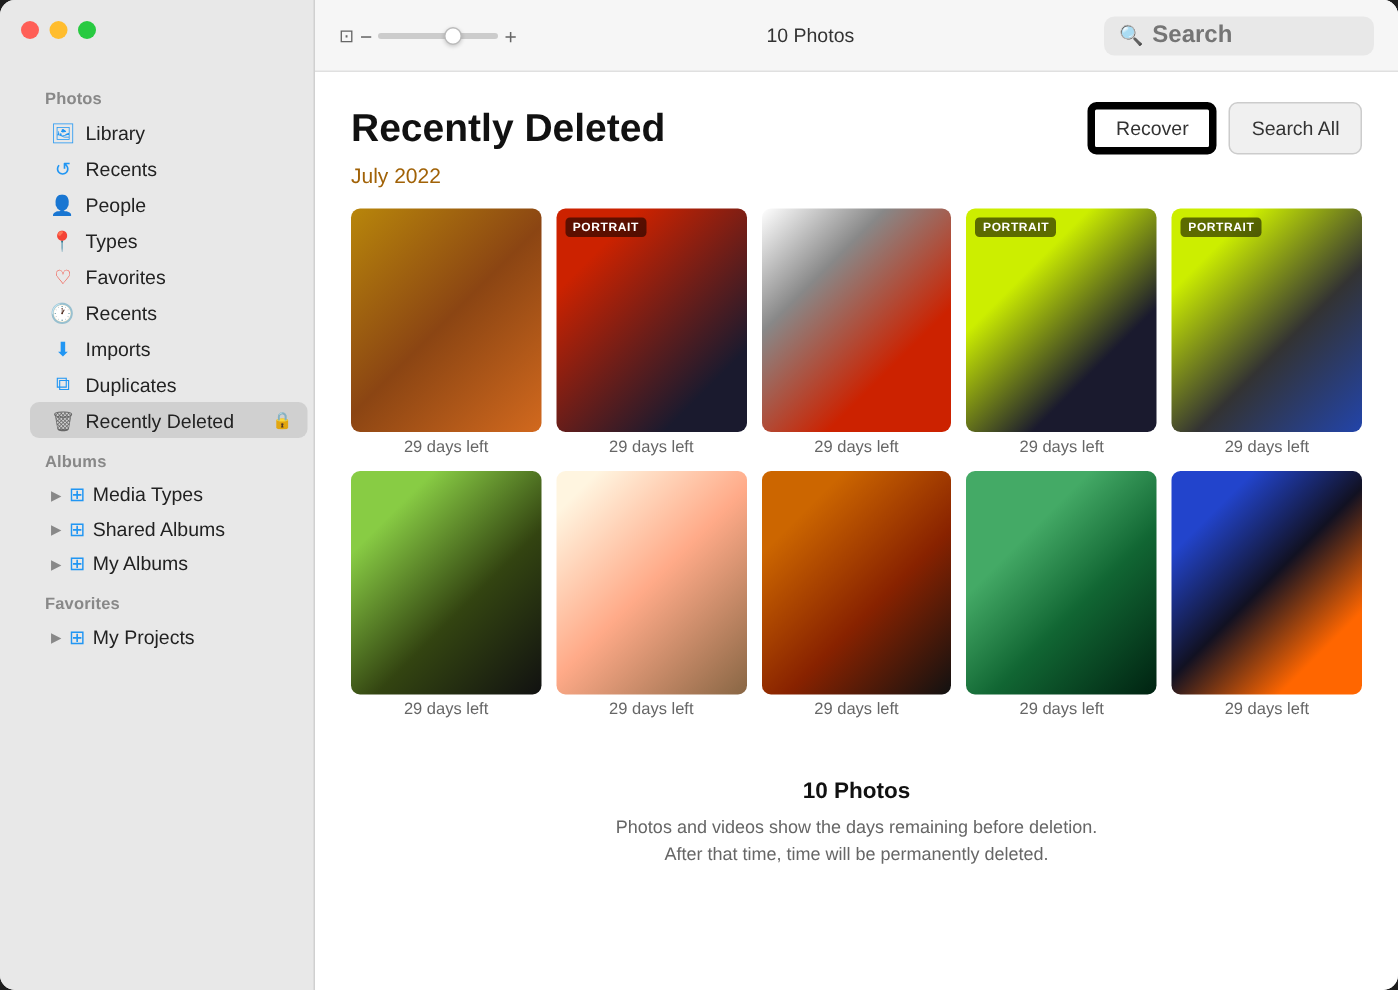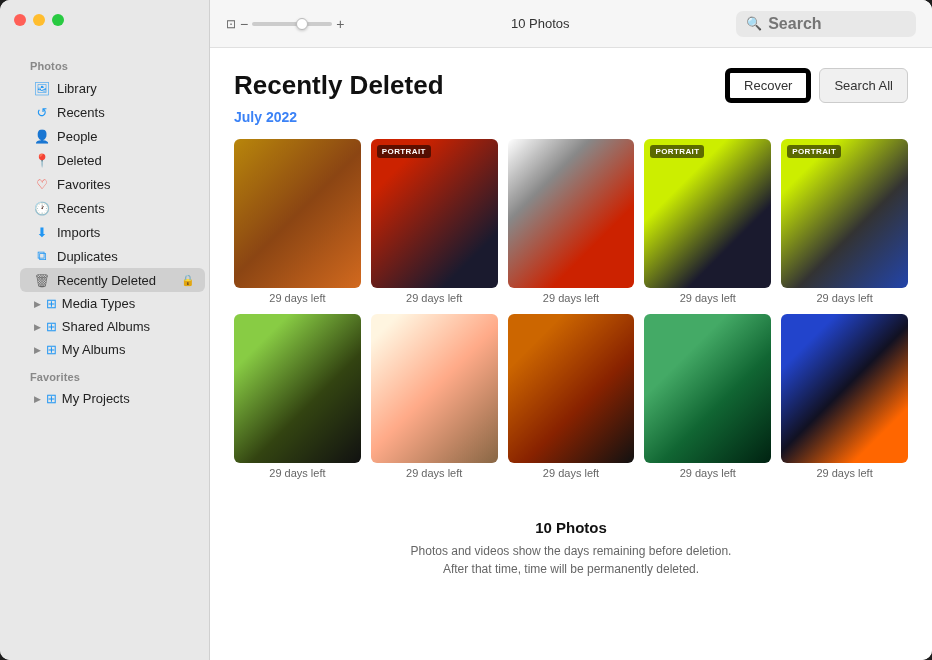--- a/index.html
+++ b/index.html
@@ -220,22 +220,22 @@
       cursor: pointer;
       border: 1px solid #ccc;
       background: #f0f0f0;
       color: #333;
     }
     .btn-recover { background: transparent; border: 5px solid #000000; }
     .btn-delete-all { background: #f0f0f0; border: 1px solid #ccc; font-weight: 500; }
 
     .section-date {
       font-size: 14px;
-      font-weight: 700;
-      color: #3b82f6;
+      font-weight: 400;
+      color: #a16207;
       margin-bottom: 14px;
     }
 
     .photo-grid {
       display: grid;
       grid-template-columns: repeat(5, 1fr);
       gap: 10px;
       margin-bottom: 20px;
     }
 
@@ -329,21 +329,21 @@
     <div class="sidebar-item">
       <span class="icon icon-blue">↺</span>
       <span>Recents</span>
     </div>
     <div class="sidebar-item">
       <span class="icon icon-blue">👤</span>
       <span>People</span>
     </div>
     <div class="sidebar-item">
       <span class="icon icon-blue">📍</span>
-      <span>Deleted</span>
+      <span>Types</span>
     </div>
     <div class="sidebar-item">
       <span class="icon icon-red">♡</span>
       <span>Favorites</span>
     </div>
     <div class="sidebar-item">
       <span class="icon icon-blue">🕐</span>
       <span>Recents</span>
     </div>
     <div class="sidebar-item">
@@ -353,20 +353,21 @@
     <div class="sidebar-item">
       <span class="icon icon-blue">⧉</span>
       <span>Duplicates</span>
     </div>
     <div class="sidebar-item active">
       <span class="icon icon-gray">🗑</span>
       <span>Recently Deleted</span>
       <span class="lock-icon">🔒</span>
     </div>
 
+    <div class="sidebar-section-label">Albums</div>
 
     <div class="sidebar-expand">
       <span class="chevron">▶</span>
       <span class="icon icon-blue">⊞</span>
       <span>Media Types</span>
     </div>
     <div class="sidebar-expand">
       <span class="chevron">▶</span>
       <span class="icon icon-blue">⊞</span>
       <span>Shared Albums</span>

